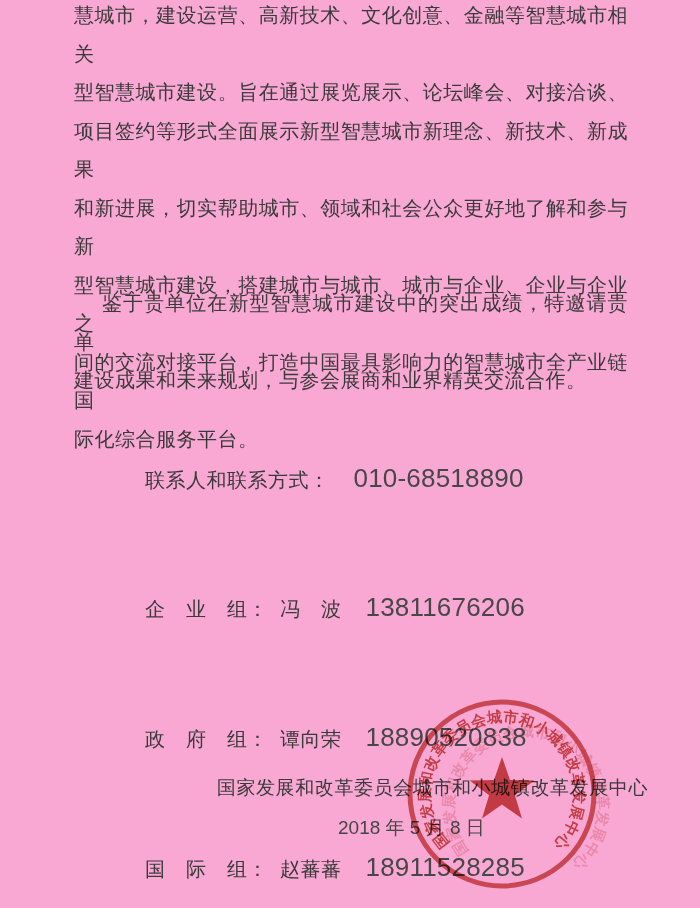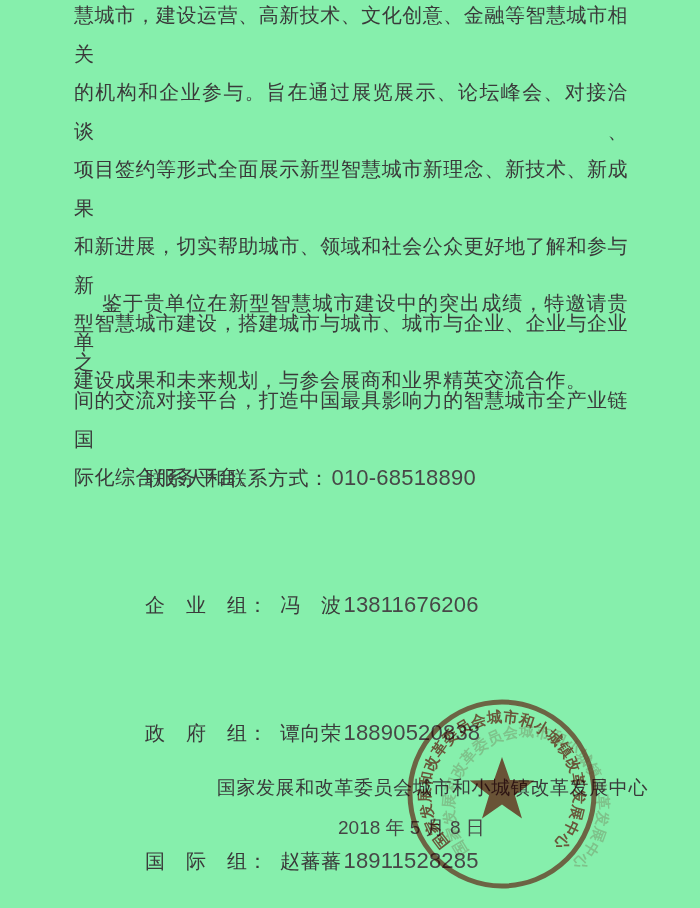--- a/index.html
+++ b/index.html
@@ -1,20 +1,20 @@
 <!DOCTYPE html>
 <html><head>
 <meta charset="utf-8">
 <style>
   html, body { margin: 0; padding: 0; background: #ffffff; }
   .page {
     position: relative;
     width: 700px;
     height: 908px;
-    background: #86efac;
+    background: #f9a8d4;
     overflow: hidden;
     font-family: "Liberation Serif", "DejaVu Serif", serif;
     color: #3a3a3a;
   }
   .para { position: absolute; left: 74px; width: 554px; }
   .para1 { top: -4px; }
   .para2 { top: 284px; }
   .line {
     font-size: 20px;
     line-height: 38.5px;
@@ -27,24 +27,24 @@
   .contacts { position: absolute; left: 112px; top: 414px; }
   .cline {
     font-size: 20px;
     line-height: 42.6px;
     letter-spacing: 0.5px;
     white-space: pre;
   }
   .cname { margin-left: 12px; }
   .cphone, .cemail {
     font-family: "Liberation Sans", "DejaVu Sans", sans-serif;
-    font-size: 22px;
+    font-size: 26px;
     letter-spacing: 0.2px;
     color: #474747;
-    margin-left: 2px;
+    margin-left: 24px;
   }
 
   .signature {
     position: absolute;
     top: 777px;
     right: 52px;
     font-size: 19px;
     letter-spacing: 0.6px;
     line-height: 22px;
   }
@@ -73,21 +73,21 @@
     font-weight: bold;
   }
 </style>
 </head>
 <body>
 
 <div class="page">
 
   <div class="para para1">
     <div class="line just">慧城市，建设运营、高新技术、文化创意、金融等智慧城市相关</div>
-    <div class="line just">的机构和企业参与。旨在通过展览展示、论坛峰会、对接洽谈、</div>
+    <div class="line just">型智慧城市建设。旨在通过展览展示、论坛峰会、对接洽谈、</div>
     <div class="line just">项目签约等形式全面展示新型智慧城市新理念、新技术、新成果</div>
     <div class="line just">和新进展，切实帮助城市、领域和社会公众更好地了解和参与新</div>
     <div class="line just">型智慧城市建设，搭建城市与城市、城市与企业、企业与企业之</div>
     <div class="line just">间的交流对接平台，打造中国最具影响力的智慧城市全产业链国</div>
     <div class="line end">际化综合服务平台。</div>
   </div>
 
   <div class="para para2">
     <div class="line just indent">鉴于贵单位在新型智慧城市建设中的突出成绩，特邀请贵单</div>
     <div class="line end">建设成果和未来规划，与参会展商和业界精英交流合作。</div>

